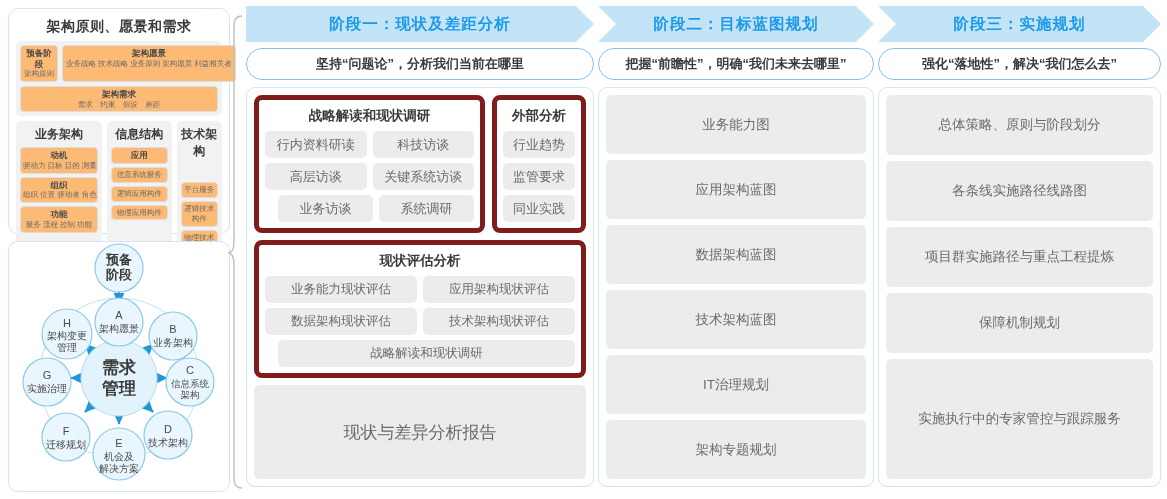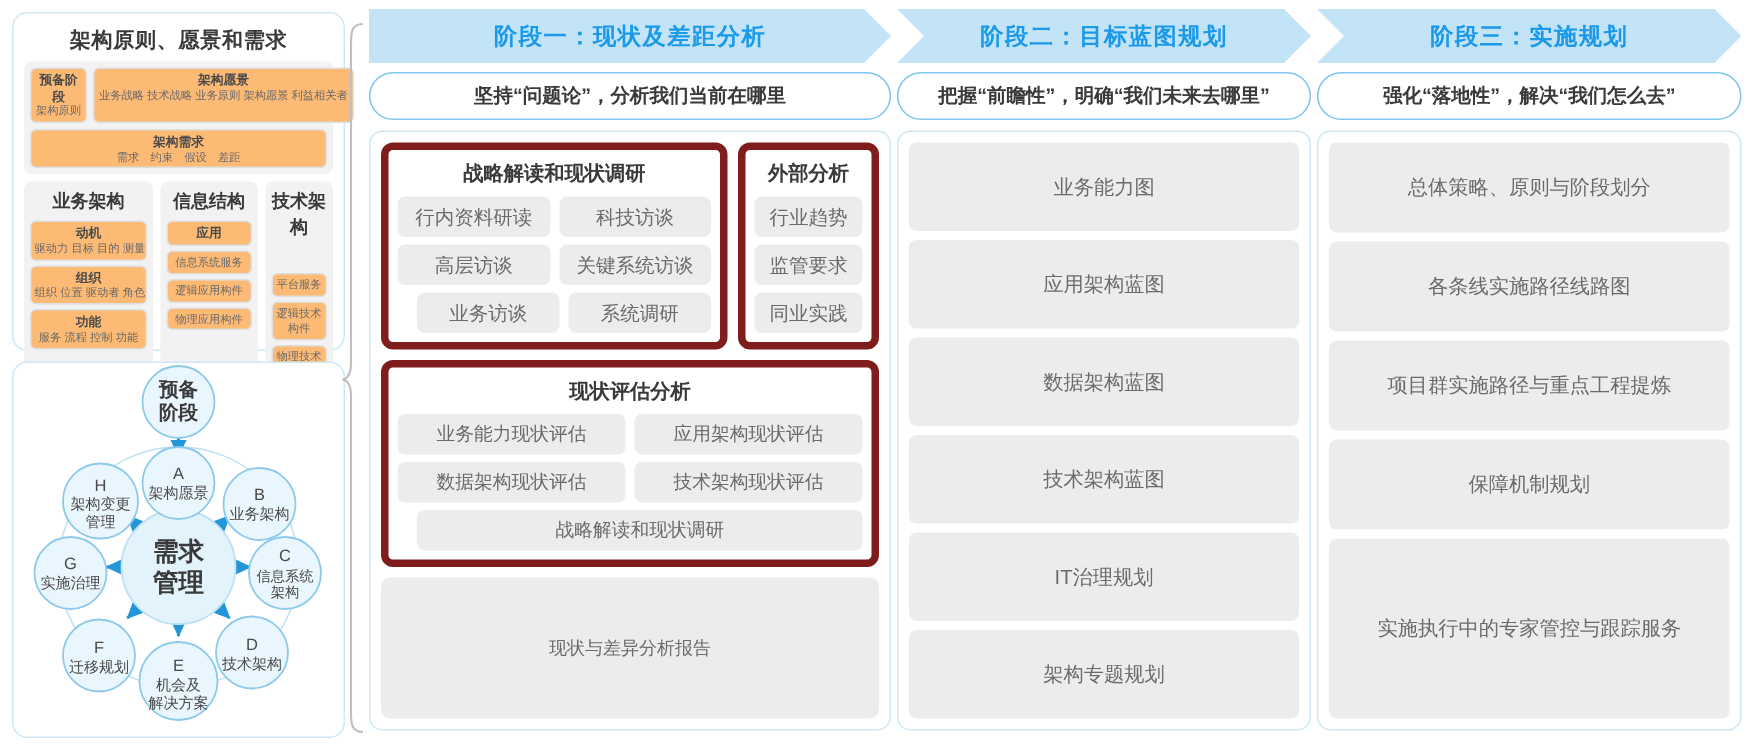--- a/index.html
+++ b/index.html
@@ -115,21 +115,21 @@
   .card-external{width:94px;}
   .card-external .stackv{display:flex;flex-direction:column;gap:5px;}
   .card-external .chip{height:27px;font-size:13px;}
 
   .card-assess{margin-top:7px;}
   .card-assess .chip{font-size:12.5px;}
   .full-chip{height:27px;font-size:12.5px;}
 
   .report-chip{
     margin-top:7px;flex:1;background:#ececec;border-radius:6px;color:#6b6b6b;
-    display:flex;align-items:center;justify-content:center;font-size:12px;
+    display:flex;align-items:center;justify-content:center;font-size:17px;
   }
 
   .s23-body .chip{width:100%;font-size:13.5px;}
   .eq{flex:1;}
 </style>
 </head>
 <body>
 
 <div class="root">
 

